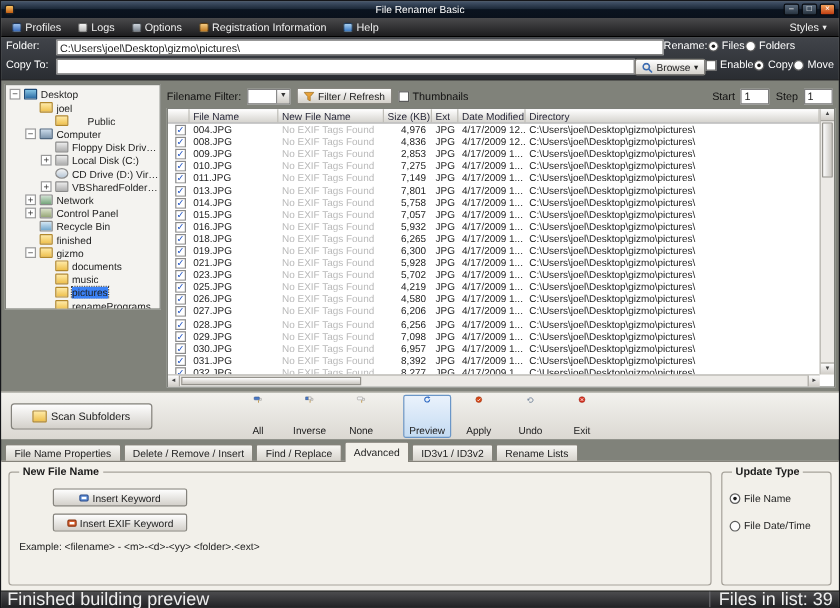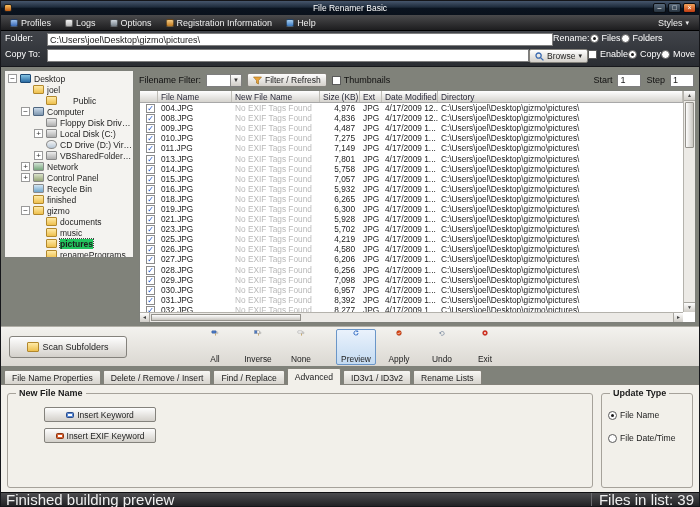--- a/index.html
+++ b/index.html
@@ -49,21 +49,21 @@
   .tree-icon { width:11px; height:9px; flex:none; border-radius:1px; border:1px solid #8a8a8a; background:linear-gradient(#dcdcdc,#a8a8a8); }
   .icon-folder,.icon-folder-user,.icon-folder-open { background:linear-gradient(#ffeaa6,#eec04e); border-color:#b2882c; }
   .icon-desktop { background:linear-gradient(#84c4e4,#2a6aa2); border-color:#1c4a76; }
   .icon-computer { background:linear-gradient(#cadaea,#7e96ae); border-color:#4e6680; }
   .icon-cd { background:linear-gradient(#f4f4f4,#b6c6d6); border-radius:50%; }
   .icon-recycle { background:linear-gradient(#d2e6f4,#70a6cc); }
   .icon-network { background:linear-gradient(#d2e2d4,#76a67c); }
   .icon-control { background:linear-gradient(#dae2ca,#96a676); }
   .icon-drive,.icon-drive-net { background:linear-gradient(#ececec,#aeaeae); }
   .tree-label { overflow:hidden; text-overflow:ellipsis; }
-  .tree-item.selected .tree-label { background:#22c55e; outline:1px dotted #444;font-weight:bold; }
+  .tree-item.selected .tree-label { background:#3b82f6; outline:1px dotted #444; }
 
   .right-col { flex:1; min-width:0; display:flex; flex-direction:column; }
   .filter-row { height:20px; flex:none; display:flex; align-items:center; font-size:9px; color:#111; gap:5px; padding-right:2px; }
   .combo { width:36px; height:13px; background:#fff; border:1px solid #7e7e7e; position:relative; }
   .combo-arrow { position:absolute; right:0; top:0; bottom:0; width:11px; background:linear-gradient(#fdfdfd,#cfccc6); border-left:1px solid #8a8a8a; font-size:6px; text-align:center; line-height:11px; color:#333; }
   .spacer { flex:1; }
   .small-input { width:24px; }
 
   
   .table-wrap { flex:1; min-height:0; border:1px solid #7e807a; background:#fff; display:flex; flex-direction:column; position:relative; }
@@ -337,21 +337,21 @@
               <span class="td c2 newname">No EXIF Tags Found</span>
               <span class="td c3 size">4,836</span>
               <span class="td c4">JPG</span>
               <span class="td c5">4/17/2009 12...</span>
               <span class="td c6">C:\Users\joel\Desktop\gizmo\pictures\</span>
             </div>
             <div class="tr">
               <span class="td c0"><span class="cbx">✓</span></span>
               <span class="td c1">009.JPG</span>
               <span class="td c2 newname">No EXIF Tags Found</span>
-              <span class="td c3 size">4,487</span>
+              <span class="td c3 size">2,853</span>
               <span class="td c4">JPG</span>
               <span class="td c5">4/17/2009 1...</span>
               <span class="td c6">C:\Users\joel\Desktop\gizmo\pictures\</span>
             </div>
             <div class="tr">
               <span class="td c0"><span class="cbx">✓</span></span>
               <span class="td c1">010.JPG</span>
               <span class="td c2 newname">No EXIF Tags Found</span>
               <span class="td c3 size">7,275</span>
               <span class="td c4">JPG</span>
@@ -611,20 +611,21 @@
           </span>
           <span class="btn kw-btn">
             <svg class="kw-icon" viewBox="0 0 8 8">
                 <rect x="0.5" y="1.5" width="7" height="5" rx="1" fill="#d86030" stroke="#8a3410"></rect>
                 <rect x="2" y="3" width="4" height="2" fill="#fff"></rect>
               </svg>
             <span>Insert EXIF Keyword</span>
           </span>
         </div>
       </div>
+      <div class="example">Example:  &lt;filename&gt; - &lt;m&gt;-&lt;d&gt;-&lt;yy&gt;  &lt;folder&gt;.&lt;ext&gt;</div>
     </div>
     <div class="group ut-group">
       <span class="group-title">Update Type</span>
       <span class="opt">
         <span class="radio sel"></span>
         <span>File Name</span>
       </span>
       <span class="opt">
         <span class="radio"></span>
         <span>File Date/Time</span>

